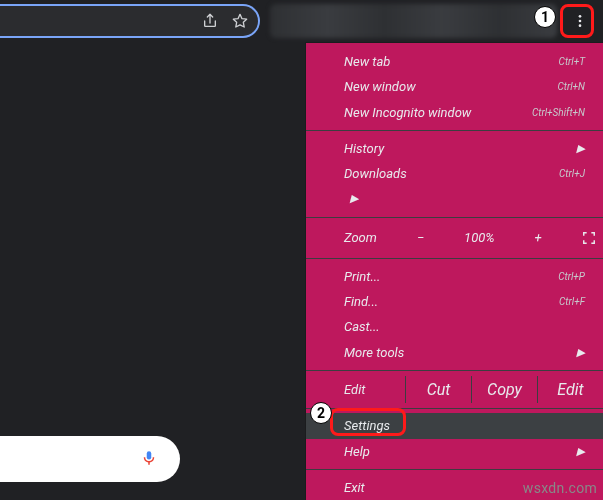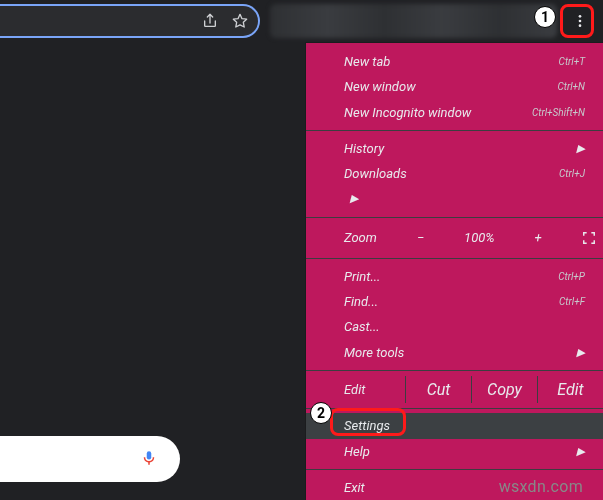--- a/index.html
+++ b/index.html
@@ -120,22 +120,22 @@
     .search-pill {
       position:absolute;
       left:0; bottom:18px;
       width:180px; height:46px;
       background:#fff;
       border-radius: 0 23px 23px 0;
       display:flex; align-items:center; justify-content:flex-end;
       padding-right:22px;
     }
     .watermark {
-      position:absolute; right:20px; bottom:4px;
-      color:#888; font-size:16px; letter-spacing:0.3px;
+      position:absolute; right:6px; bottom:4px;
+      color:#888; font-size:14px; letter-spacing:0.3px;
     }
   </style>
 </head>
 <body>
 
 <div class="content-area"></div>
 
 <div class="toolbar-row">
   <div class="address-bar">
     <span class="icon-plain">

